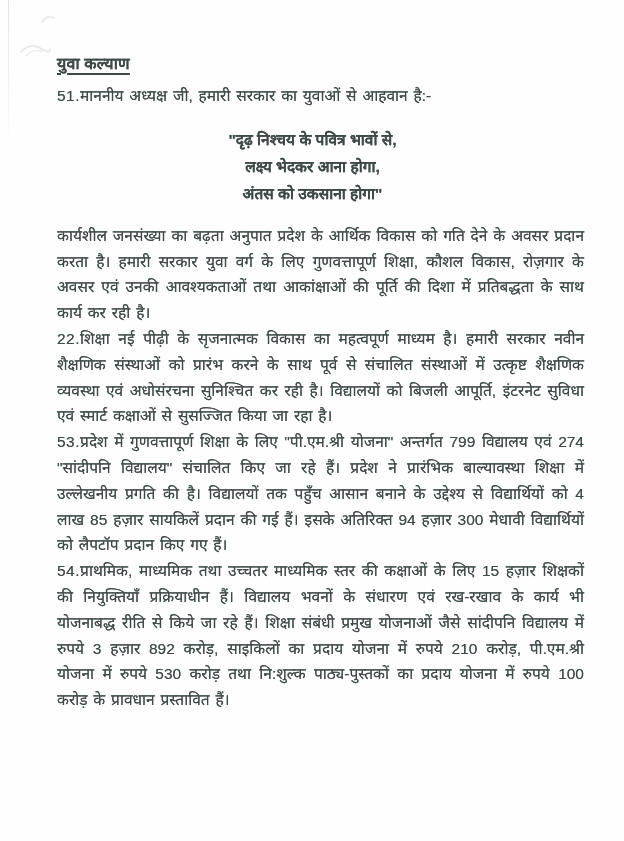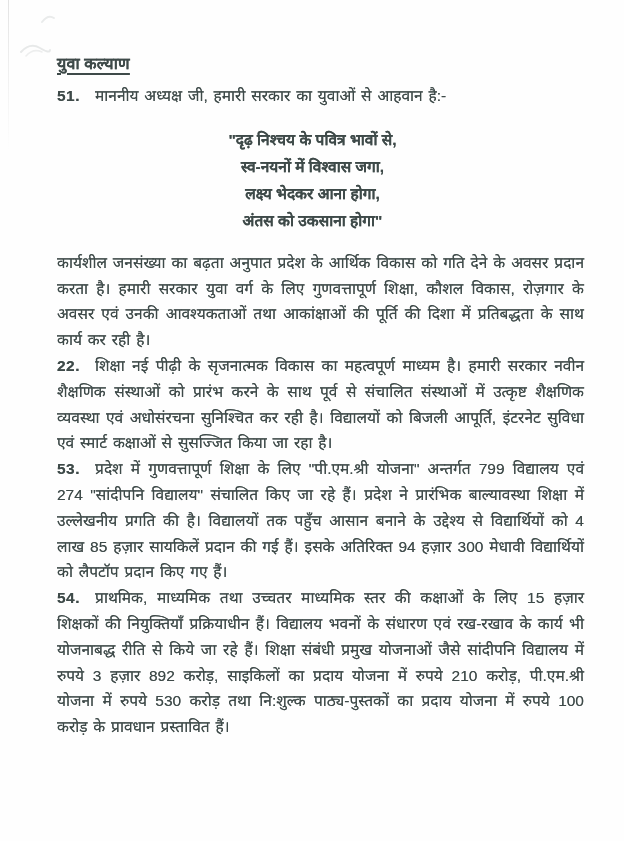--- a/index.html
+++ b/index.html
@@ -42,22 +42,21 @@
   p.body{
     margin:0;
     font-size:15.5px;
     line-height:25.8px;
     text-align:justify;
     text-shadow:0 0 .4px rgba(62,74,73,.7);
     word-spacing:1.5px;
   }
   p.intro{text-align:left;}
   .num{
-    font-weight:bold;
-    margin-right:15px;
+    font-weight:normal;
     letter-spacing:.5px;
   }
   .poem{
     margin:17px 0 16px 0;
     text-align:center;
     font-weight:bold;
     font-size:15.5px;
     line-height:27px;
     text-shadow:0 0 .4px rgba(62,74,73,.8);
     transform:translateX(-8px);
@@ -83,21 +82,20 @@
   </div>
 
   <div class="content">
 
     <h1 class="heading">युवा कल्याण</h1>
 
     <p class="body intro"><span class="num">51.</span><span>माननीय अध्यक्ष जी, हमारी सरकार का युवाओं से आहवान है:-</span></p>
 
     <div class="poem">
       <div>"दृढ़ निश्चय के पवित्र भावों से,</div>
-      <div>स्व-नयनों में विश्वास जगा,</div>
       <div>लक्ष्य भेदकर आना होगा,</div>
       <div>अंतस को उकसाना होगा"</div>
     </div>
 
     <p class="body">कार्यशील जनसंख्या का बढ़ता अनुपात प्रदेश के आर्थिक विकास को गति देने के अवसर प्रदान करता है। हमारी सरकार युवा वर्ग के लिए गुणवत्तापूर्ण शिक्षा, कौशल विकास, रोज़गार के अवसर एवं उनकी आवश्यकताओं तथा आकांक्षाओं की पूर्ति की दिशा में प्रतिबद्धता के साथ कार्य कर रही है।</p>
 
     <p class="body"><span class="num">22.</span><span>शिक्षा नई पीढ़ी के सृजनात्मक विकास का महत्वपूर्ण माध्यम है। हमारी सरकार नवीन शैक्षणिक संस्थाओं को प्रारंभ करने के साथ पूर्व से संचालित संस्थाओं में उत्कृष्ट शैक्षणिक व्यवस्था एवं अधोसंरचना सुनिश्चित कर रही है। विद्यालयों को बिजली आपूर्ति, इंटरनेट सुविधा एवं स्मार्ट कक्षाओं से सुसज्जित किया जा रहा है।</span></p>
 
     <p class="body"><span class="num">53.</span><span>प्रदेश में गुणवत्तापूर्ण शिक्षा के लिए "पी.एम.श्री योजना" अन्तर्गत 799 विद्यालय एवं 274 "सांदीपनि विद्यालय" संचालित किए जा रहे हैं। प्रदेश ने प्रारंभिक बाल्यावस्था शिक्षा में उल्लेखनीय प्रगति की है। विद्यालयों तक पहुँच आसान बनाने के उद्देश्य से विद्यार्थियों को 4 लाख 85 हज़ार सायकिलें प्रदान की गई हैं। इसके अतिरिक्त 94 हज़ार 300 मेधावी विद्यार्थियों को लैपटॉप प्रदान किए गए हैं।</span></p>
 

